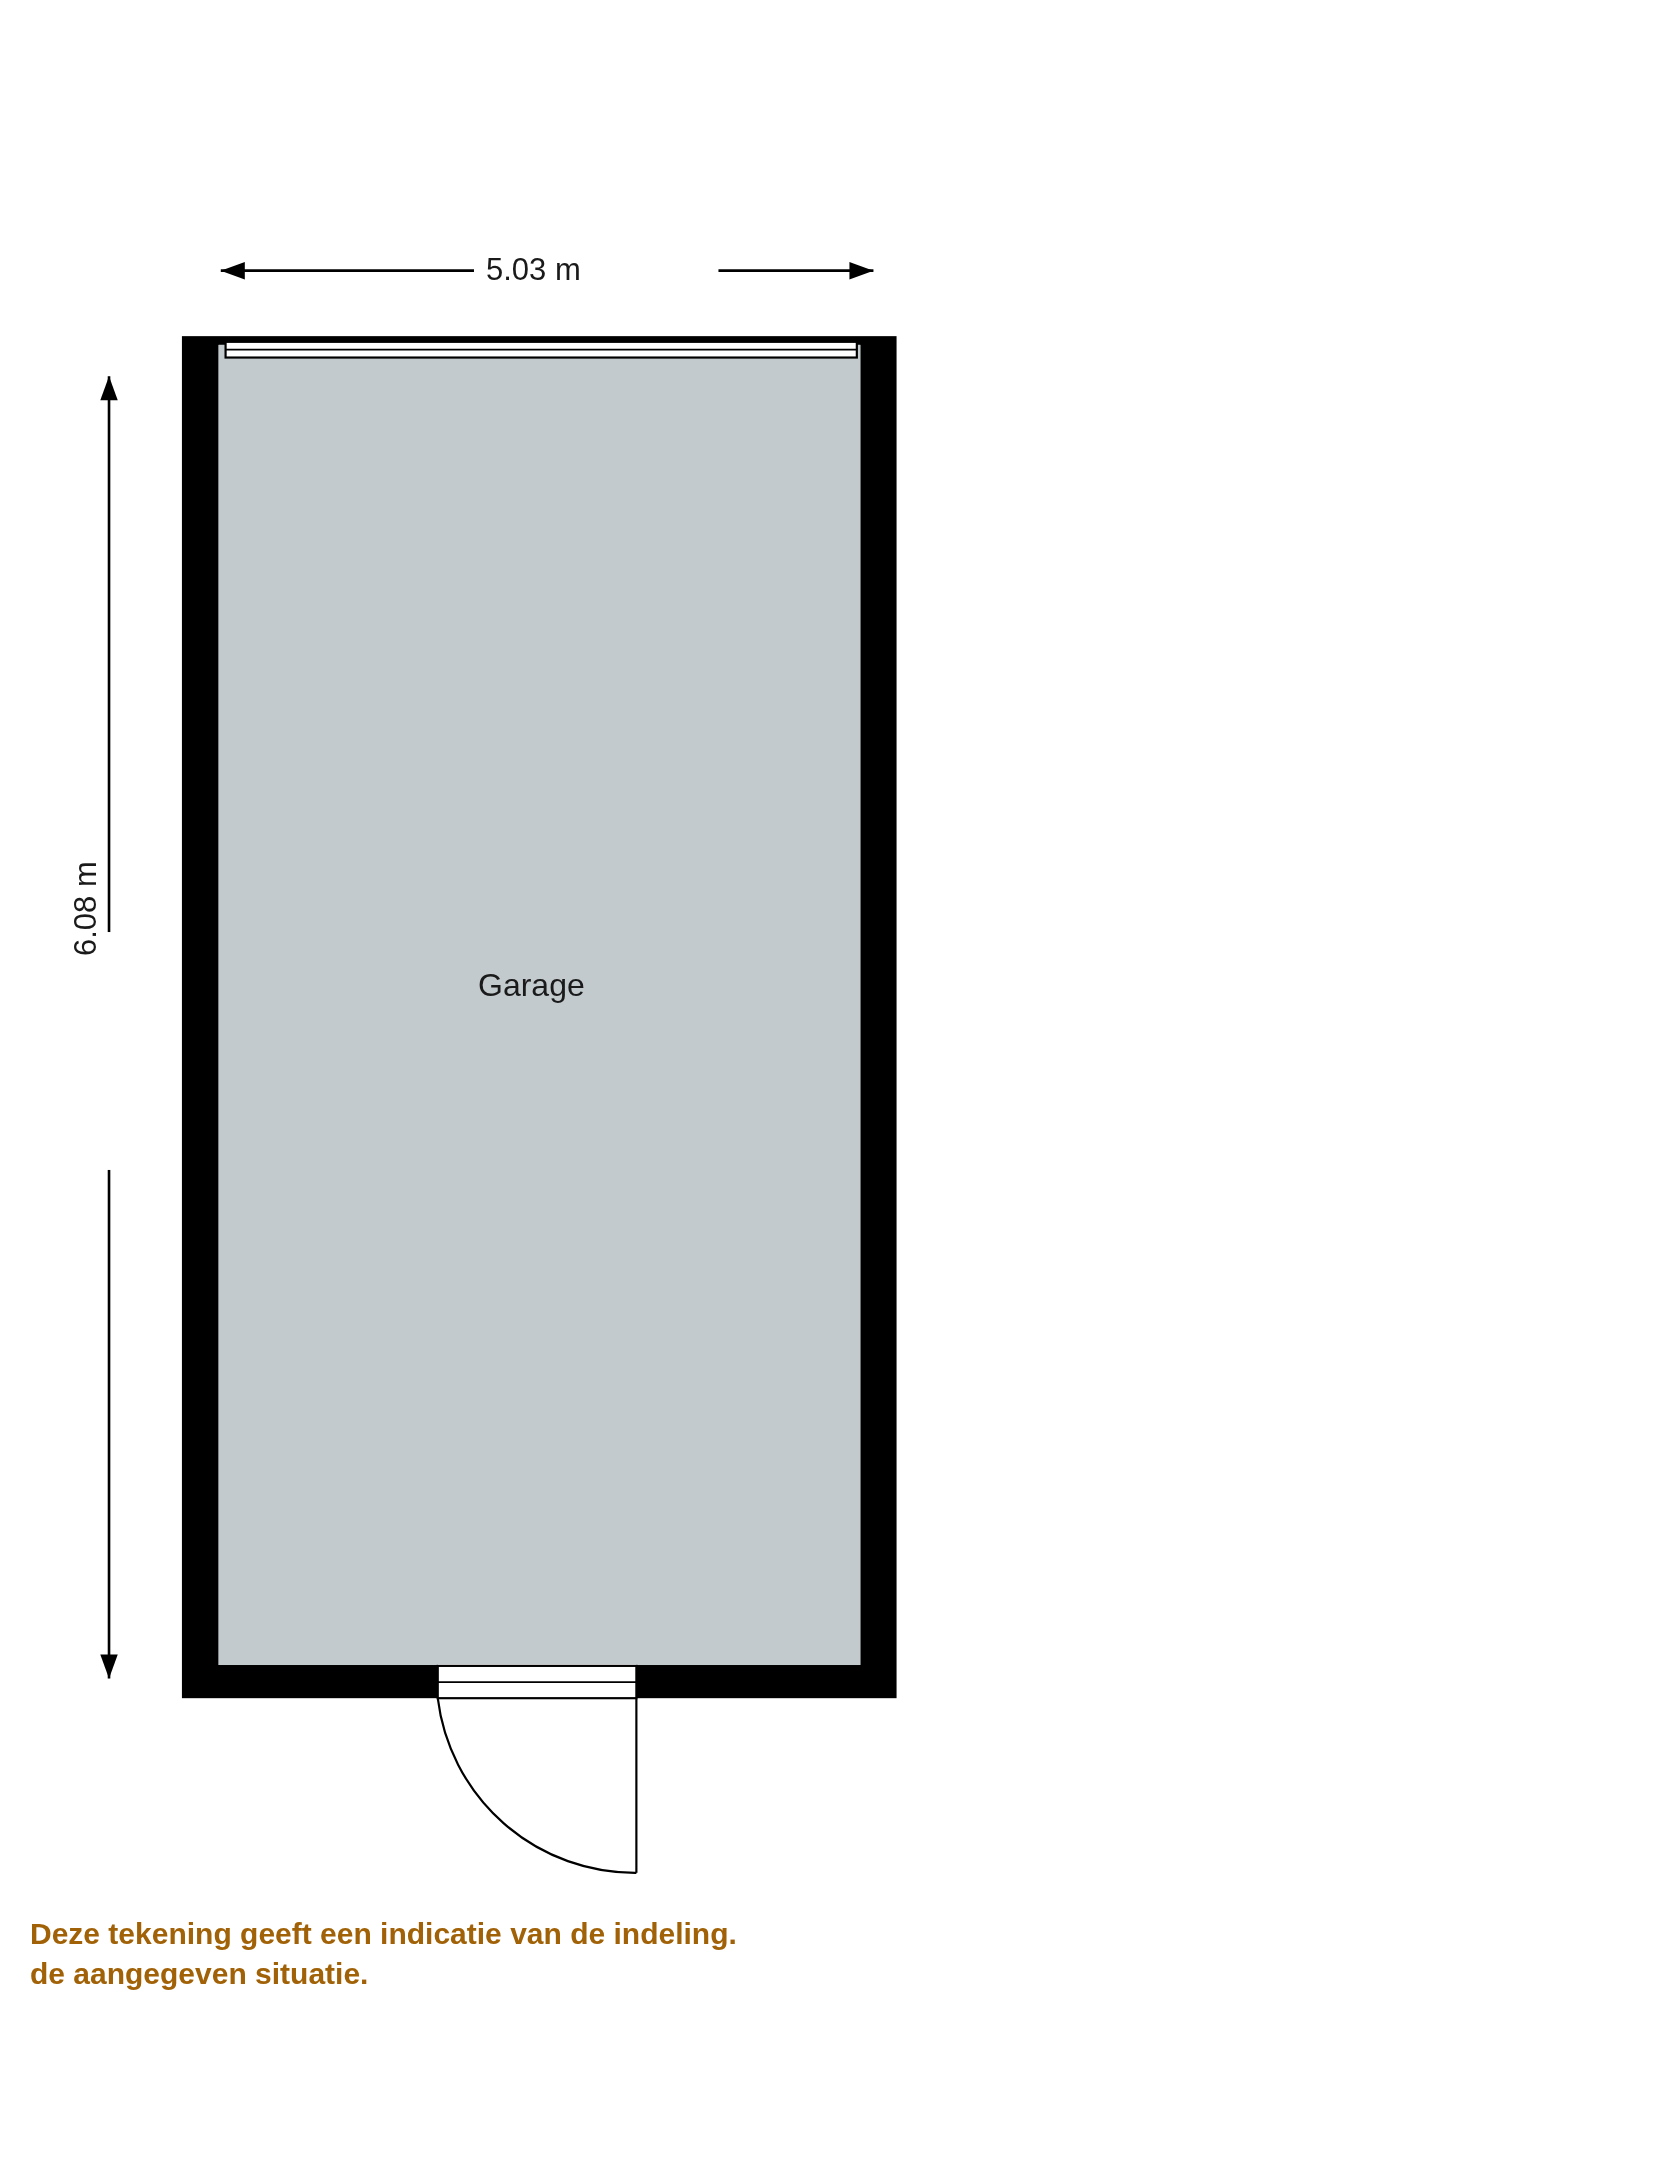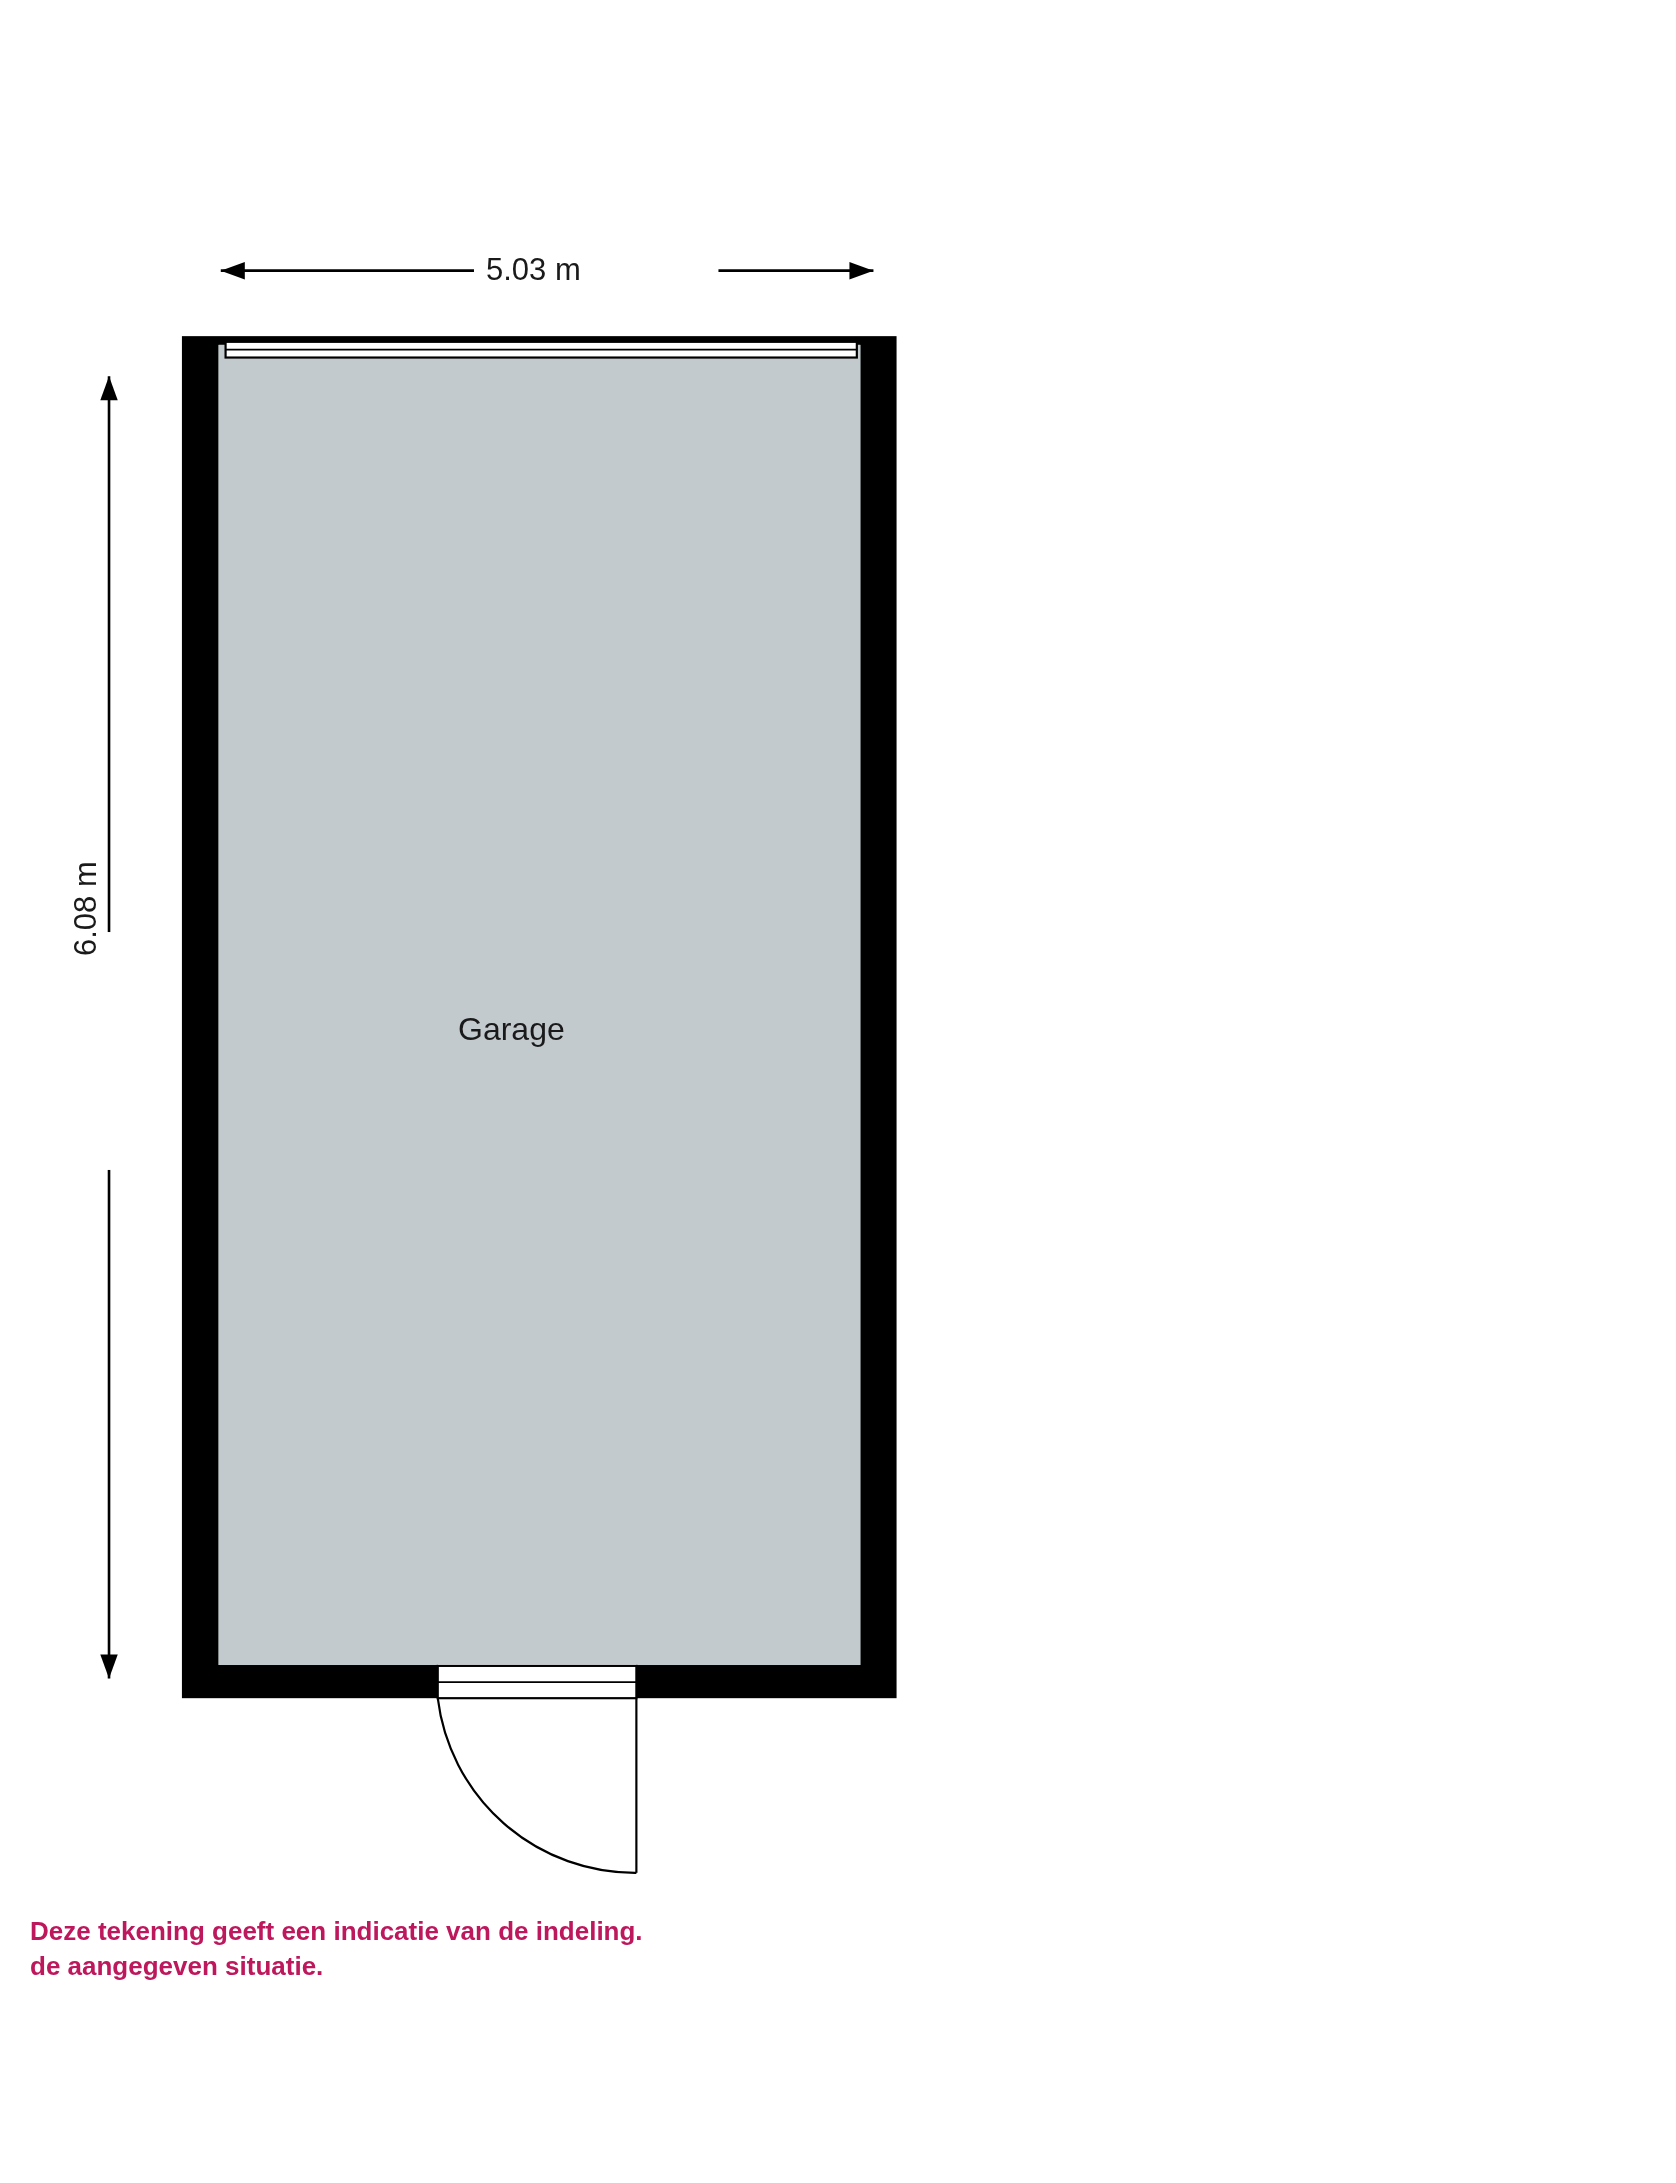--- a/index.html
+++ b/index.html
@@ -33,23 +33,22 @@
 
   
   .room-label {
     position: absolute;
     font-size: 32px;
     font-family: "Liberation Sans", sans-serif;
     color: #1a1a1a;
     white-space: nowrap;
   }
   #label-garage {
-    left: 458px;
+    left: 478px;
     top: 967px;
-    margin-top: 44px;
   }
 
   
   .dim-text {
     position: absolute;
     font-size: 31px;
     font-family: "Liberation Sans", sans-serif;
     color: #1a1a1a;
     white-space: nowrap;
   }
@@ -67,24 +66,24 @@
   
   #disclaimer {
     position: absolute;
     left: 30px;
     top: 1915px;
     width: 1616px;
   }
   #disclaimer p {
     margin: 0 0 2.6px 0;
     font-family: "Liberation Sans", sans-serif;
-    font-size: 26px;
+    font-size: 30px;
     font-weight: bold;
     line-height: 1.24;
-    color: #be185d;
+    color: #a16207;
     white-space: pre;
   }
 </style>
 </head>
 <body>
 
 <div id="plan-area">
 
   <svg id="plan-svg" width="1677" height="1899" viewBox="0 0 3840 4350">
 

